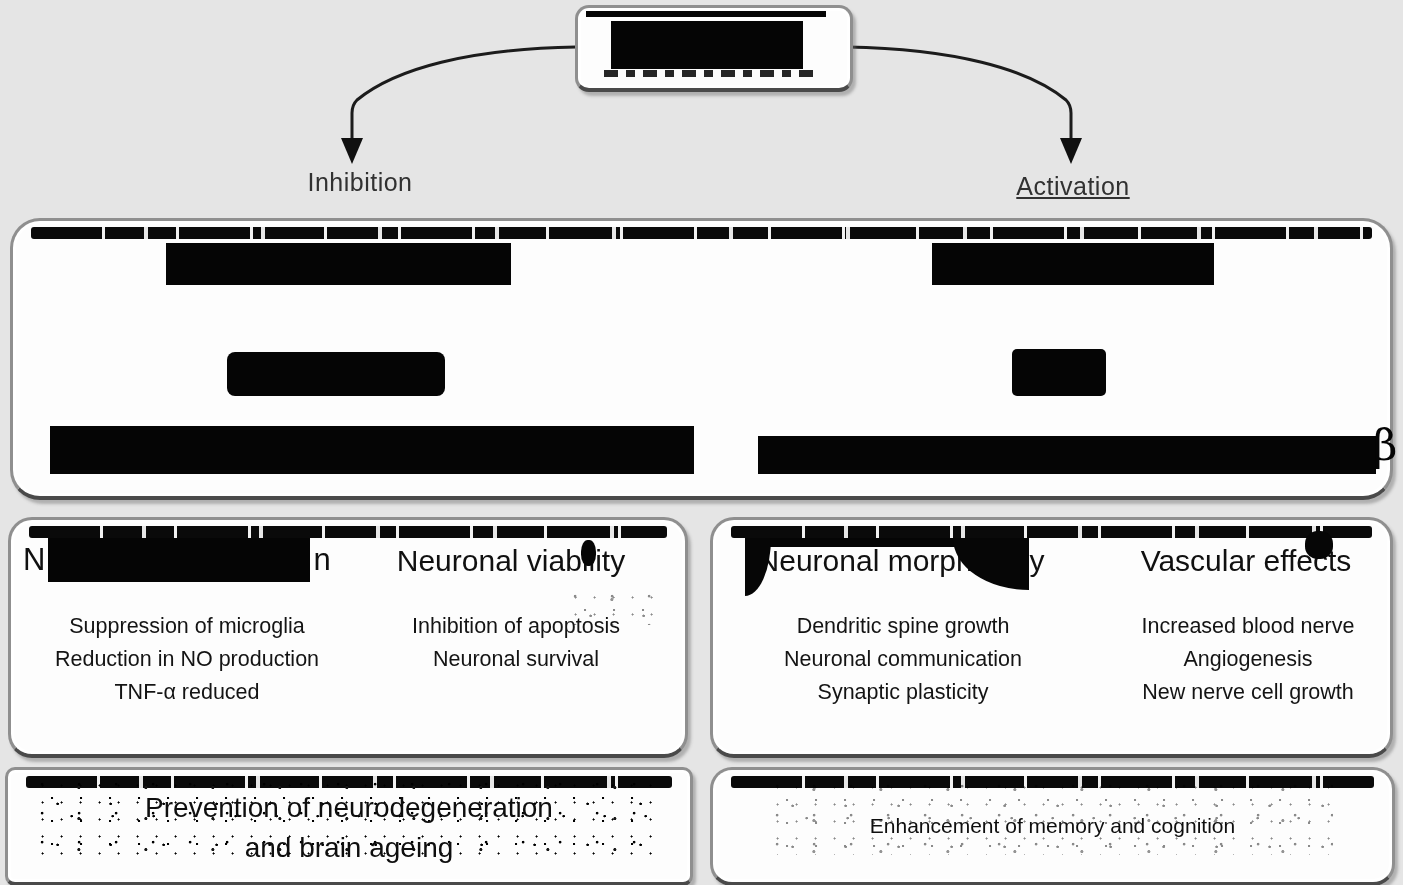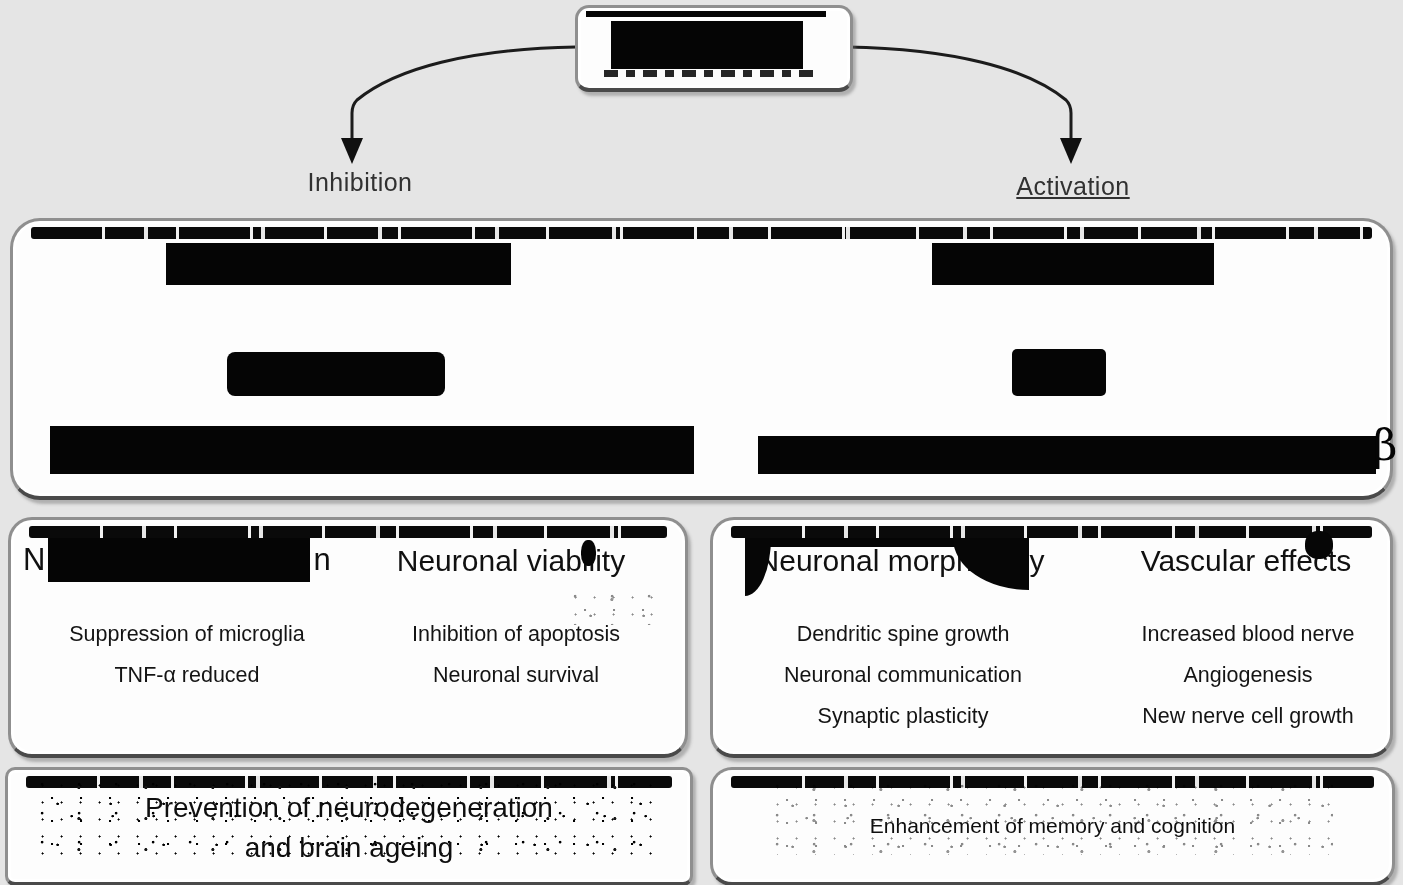--- a/index.html
+++ b/index.html
@@ -23,21 +23,21 @@
       repeating-linear-gradient(90deg, rgba(255,255,255,0) 0 113px, rgba(255,255,255,.9) 113px 117px),
       linear-gradient(#0a0a0a,#0a0a0a);
     border-radius:3px;
   }
   .redact{position:absolute;background:#050505;}
   
   .branch-label{font-size:25px;color:#313131;text-align:center;letter-spacing:.5px;}
   .hdr{font-size:30px;color:#101010;text-align:center;white-space:nowrap;}
   .hdr-flex{display:flex;align-items:center;font-size:31px;color:#101010;}
   .bullets{font-size:21.5px;line-height:29px;text-align:center;color:#141414;}
-  .bullets div{margin:12px;}
+  .bullets div{margin:4px;}
   .outcome-text{font-size:28px;color:#0e0e0e;text-align:center;line-height:40px;}
   .beta{font-size:42px;color:#050505;font-family:"DejaVu Serif","Liberation Serif",serif;}
   
   .noise{
     position:absolute;pointer-events:none;
     background-image:
       radial-gradient(circle at 11% 21%, #000 1.1px, transparent 1.7px),
       radial-gradient(circle at 37% 63%, #000 1px, transparent 1.6px),
       radial-gradient(circle at 61% 31%, #161616 1.2px, transparent 1.9px),
       radial-gradient(circle at 82% 72%, #000 1px, transparent 1.5px),
@@ -159,20 +159,21 @@
       <span>N</span>
       <span class="redact" style="position:relative;display:inline-block;width:262px;height:44px;margin:0 3px;"></span>
       <span>n</span>
     </div>
     <div class="abs hdr" style="left:335px;top:24px;width:330px;">Neuronal viability</div>
     <div class="blot" style="left:570px;top:20px;width:15px;height:26px;"></div>
     <div class="noise noise-light" style="left:560px;top:70px;width:90px;height:35px;"></div>
 
     <div class="abs bullets" style="left:6px;top:88px;width:340px;">
       <div>Suppression of microglia</div>
+      <div>Reduction in NO production</div>
       <div>TNF-α reduced</div>
     </div>
     <div class="abs bullets" style="left:350px;top:88px;width:310px;">
       <div>Inhibition of apoptosis</div>
       <div>Neuronal survival</div>
     </div>
   </div>
 
   <div class="panel" style="left:710px;top:517px;width:677px;height:234px;border-radius:24px;">
     <div class="topstrip"></div>

